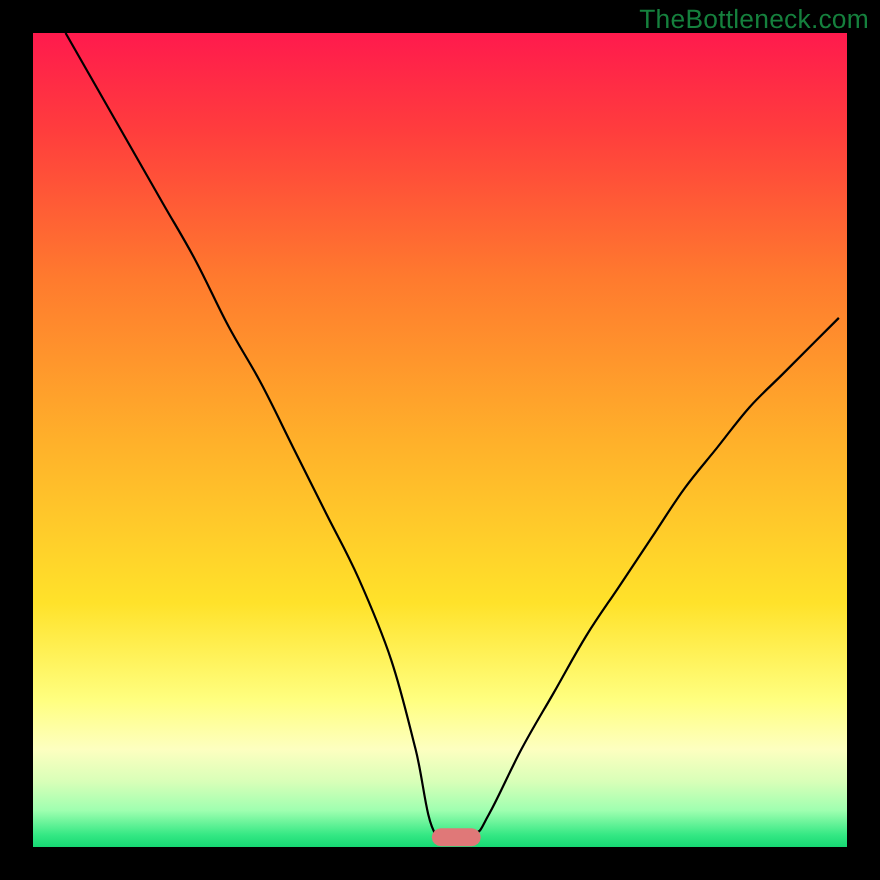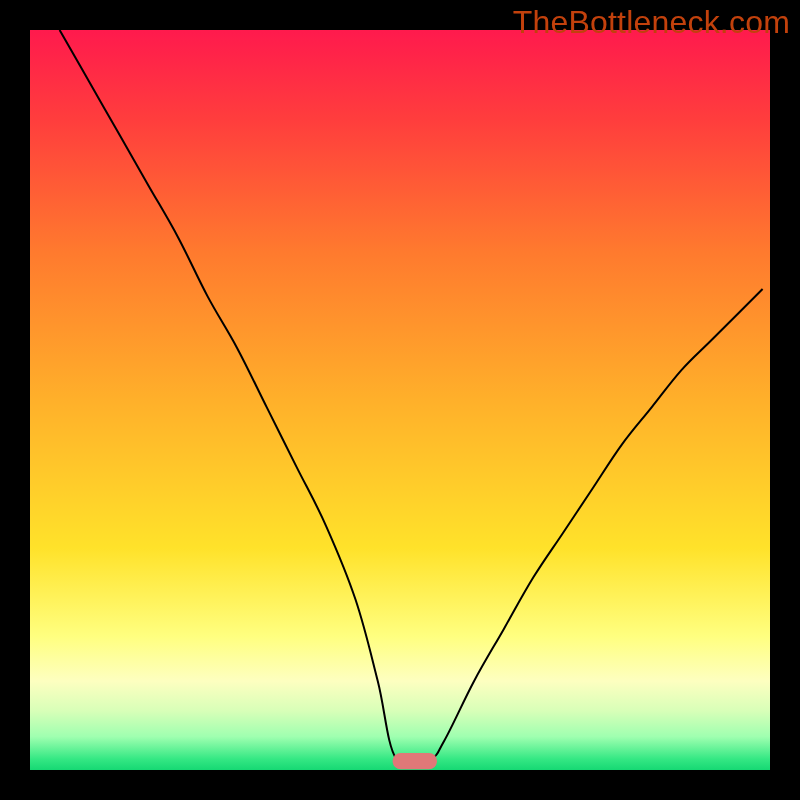--- a/index.html
+++ b/index.html
@@ -14,22 +14,22 @@
   .frame {
     position: relative;
     width: 800px;
     height: 800px;
     background: #000000;
   }
   .watermark {
     position: absolute;
     top: 4px;
     right: 10px;
-    color: #c2410c;
-    font-size: 32px;
+    color: #15803d;
+    font-size: 24px;
     font-weight: 400;
     font-family: Arial, Helvetica, sans-serif;
     letter-spacing: 0.2px;
     z-index: 20;
   }
   svg.plot {
     position: absolute;
     left: 30px;
     top: 30px;
     width: 740px;

